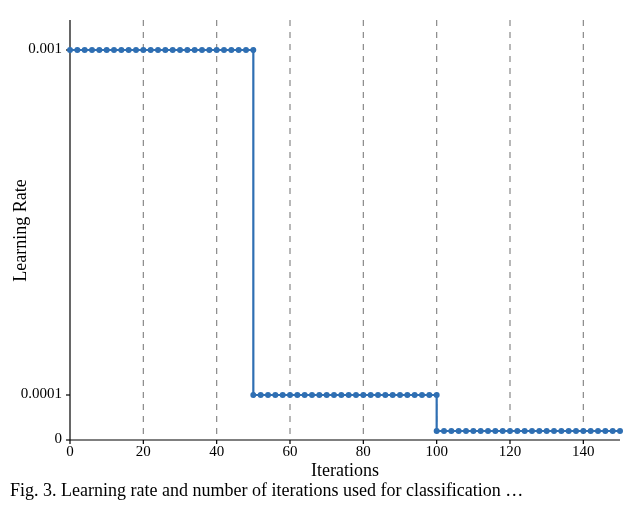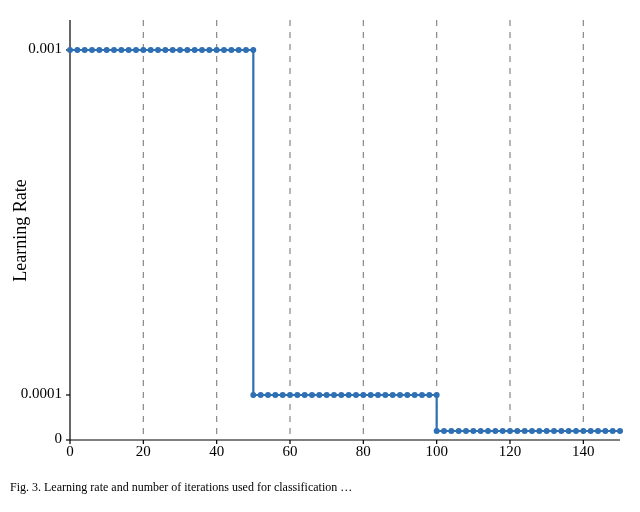--- a/index.html
+++ b/index.html
@@ -73,21 +73,21 @@
   }
   .axis-title-y > span {
     transform: rotate(-90deg);
     white-space: nowrap;
     font-size: 18px;
   }
   .caption {
     position: absolute;
     left: 10px;
     top: 480px;
-    font-size: 12px;
+    font-size: 18px;
     width: 620px;
     white-space: nowrap;
     overflow: hidden;
   }
 </style>
 </head>
 <body>
 
 <div class="figure">
 
@@ -209,18 +209,21 @@
         <circle cx="506" cy="411" r="3" class="series-marker"></circle>
         <circle cx="513.3333333333334" cy="411" r="3" class="series-marker"></circle>
         <circle cx="520.6666666666666" cy="411" r="3" class="series-marker"></circle>
         <circle cx="528" cy="411" r="3" class="series-marker"></circle>
         <circle cx="535.3333333333334" cy="411" r="3" class="series-marker"></circle>
         <circle cx="542.6666666666666" cy="411" r="3" class="series-marker"></circle>
         <circle cx="550" cy="411" r="3" class="series-marker"></circle>
       </g>
   </svg>
 
+  <div class="axis-title-x">
+    <span>Iterations</span>
+  </div>
 
   <div class="caption">
     <span>Fig. 3.  Learning rate and number of iterations used for classification …</span>
   </div>
 
 </div>
 
 </body></html>

